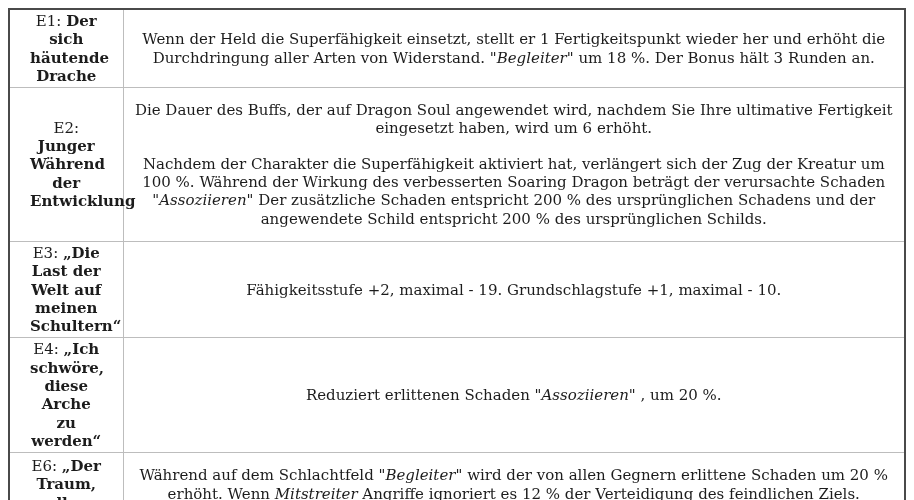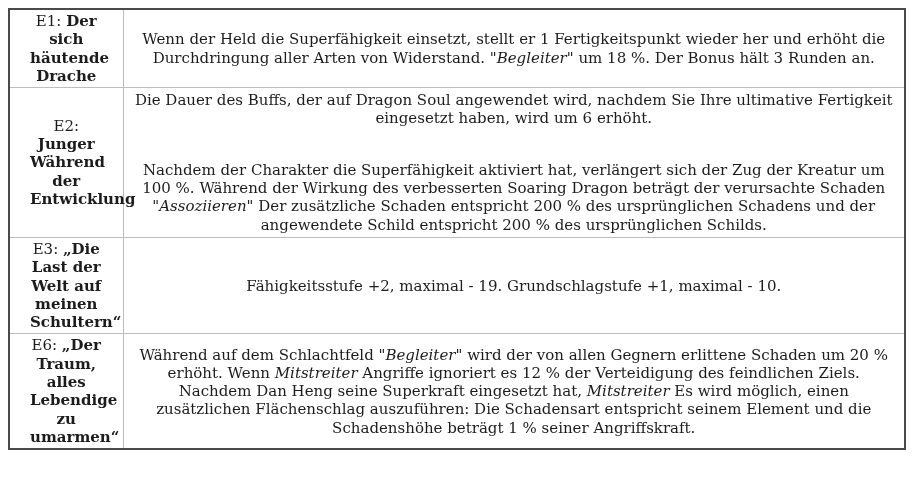--- a/index.html
+++ b/index.html
@@ -28,23 +28,23 @@
     border:1px solid var(--border-inner);
     vertical-align:middle;
     text-align:center;
   }
   td.label-cell{
     width:114px;
     font-weight:normal;
     padding:2px 20px;
   }
   td.desc-cell{
-    padding:3px 8px;
+    padding:13px 8px;
   }
-  .para + .para{margin-top:33px;}
+  .para + .para{margin-top:17px;}
   .b{font-weight:bold;}
   .i{font-style:italic;}
   
   tr:nth-child(1){height:54px;}
   tr:nth-child(2){height:123px;}
   tr:nth-child(3){height:70px;border-radius:14px;}
   tr:nth-child(4){height:78px;}
   tr:nth-child(5){height:74px;}
   tr:nth-child(6){height:85px;}
 </style>
@@ -67,20 +67,26 @@
             <div class="para"><span>Nachdem der Charakter die Superfähigkeit aktiviert hat, verlängert sich der Zug der Kreatur um 100 %. Während der Wirkung des verbesserten Soaring Dragon beträgt der verursachte Schaden </span><span class="i">"Assoziieren"</span><span> Der zusätzliche Schaden entspricht 200 % des ursprünglichen Schadens und der angewendete Schild entspricht 200 % des ursprünglichen Schilds.</span></div>
           </td>
         </tr>
         <tr>
           <td class="label-cell"><span>E3: </span><span class="b">„Die Last der Welt auf meinen Schultern“</span></td>
           <td class="desc-cell">
             <div class="para"><span>Fähigkeitsstufe +2, maximal - 19. Grundschlagstufe +1, maximal - 10.</span></div>
           </td>
         </tr>
         <tr>
+          <td class="label-cell"><span>E4: </span><span class="b">„Ich schwöre, diese Arche zu werden“</span></td>
+          <td class="desc-cell">
+            <div class="para"><span>Reduziert erlittenen Schaden </span><span class="i">"Assoziieren"</span><span> , um 20 %.</span></div>
+          </td>
+        </tr>
+        <tr>
           <td class="label-cell"><span>E6: </span><span class="b">„Der Traum, alles Lebendige zu umarmen“</span></td>
           <td class="desc-cell">
             <div class="para"><span>Während auf dem Schlachtfeld </span><span class="i">"Begleiter"</span><span> wird der von allen Gegnern erlittene Schaden um 20 % erhöht. Wenn </span><span class="i">Mitstreiter</span><span> Angriffe ignoriert es 12 % der Verteidigung des feindlichen Ziels. Nachdem Dan Heng seine Superkraft eingesetzt hat, </span><span class="i">Mitstreiter</span><span> Es wird möglich, einen zusätzlichen Flächenschlag auszuführen: Die Schadensart entspricht seinem Element und die Schadenshöhe beträgt 1 % seiner Angriffskraft.</span></div>
           </td>
         </tr>
       </tbody>
   </table>
 </div>
 
 </body></html>

